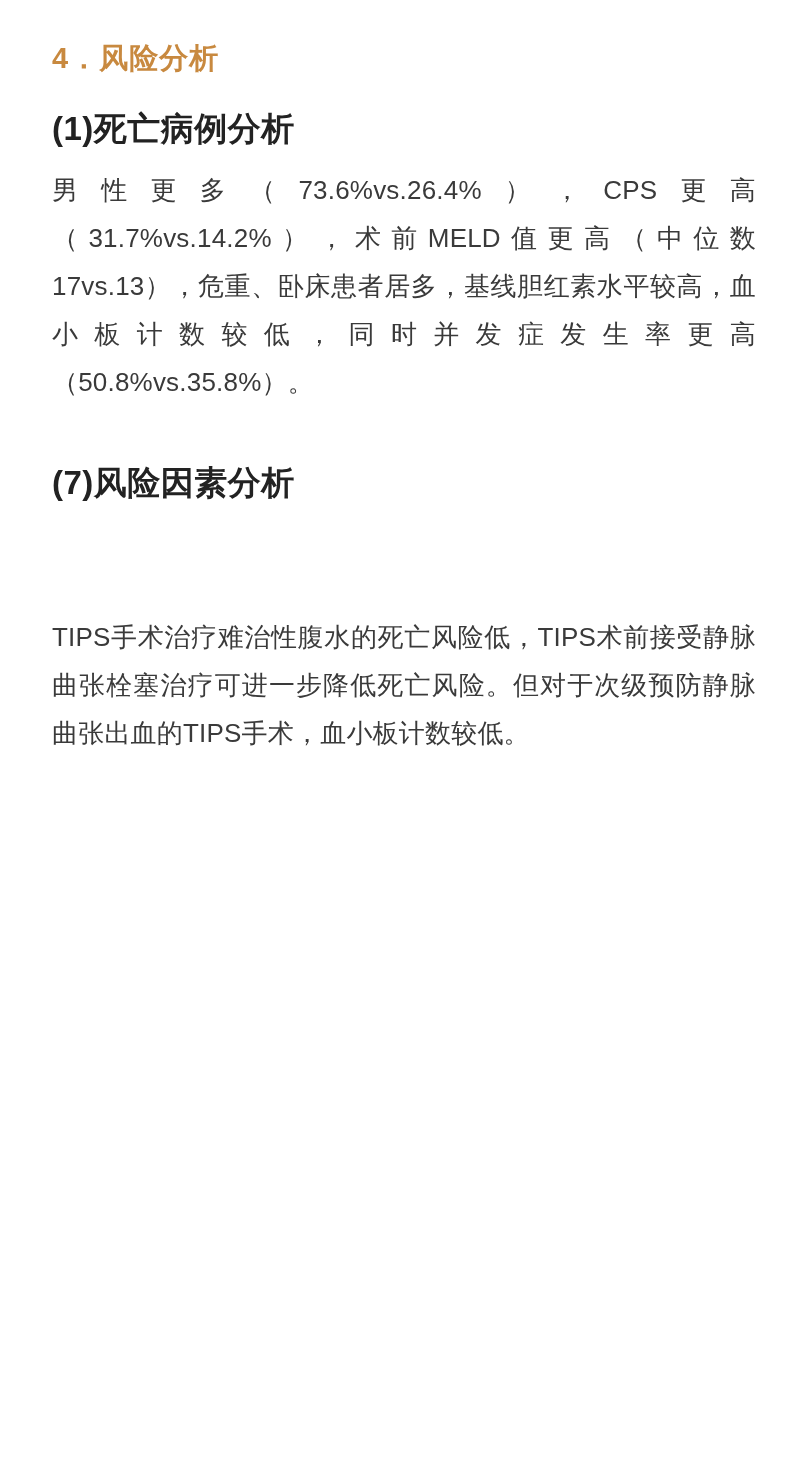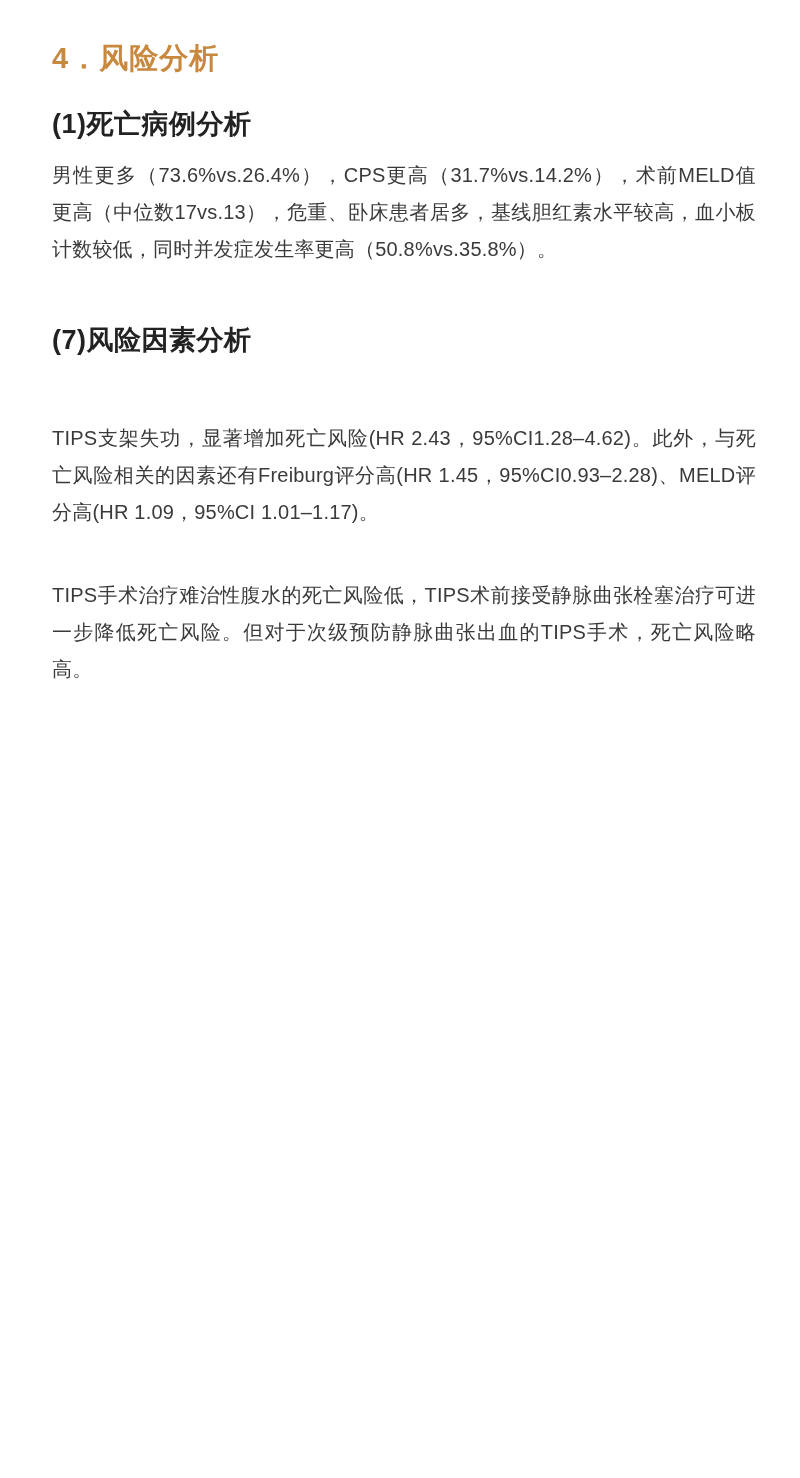--- a/index.html
+++ b/index.html
@@ -23,28 +23,28 @@
   .section-title {
     color: #c8893f;
     font-size: 29px;
     font-weight: bold;
     letter-spacing: 1px;
     margin: 0 0 28px 0;
     line-height: 1.3;
   }
   .sub-title {
     color: #222222;
-    font-size: 27px;
+    font-size: 33px;
     font-weight: bold;
     margin: 0 0 14px 0;
     line-height: 1.4;
     letter-spacing: 0.5px;
   }
   .para {
-    font-size: 20px;
+    font-size: 26px;
     line-height: 1.85;
     color: #3a3a3a;
     margin: 0;
     text-align: justify;
     text-justify: inter-ideograph;
     letter-spacing: 0.2px;
   }
   .gap-lg { height: 54px; }
   .gap-md { height: 46px; }
   .block { margin-bottom: 0; }
@@ -61,20 +61,19 @@
     <p class="para">男性更多（73.6%vs.26.4%），CPS更高（31.7%vs.14.2%），术前MELD值更高（中位数17vs.13），危重、卧床患者居多，基线胆红素水平较高，血小板计数较低，同时并发症发生率更高（50.8%vs.35.8%）。</p>
   </div>
 
   <div class="gap-lg"></div>
 
   <div class="block">
     <h2 class="sub-title">(7)风险因素分析</h2>
 
     <div class="gap-md"></div>
 
-    <p class="para">TIPS支架失功，显著增加死亡风险(HR 2.43，95%CI1.28–4.62)。此外，与死亡风险相关的因素还有Freiburg评分高(HR 1.45，95%CI0.93–2.28)、MELD评分高(HR 1.09，95%CI 1.01–1.17)。</p>
 
     <div class="gap-md"></div>
 
-    <p class="para">TIPS手术治疗难治性腹水的死亡风险低，TIPS术前接受静脉曲张栓塞治疗可进一步降低死亡风险。但对于次级预防静脉曲张出血的TIPS手术，死亡风险略高。</p>
+    <p class="para">TIPS手术治疗难治性腹水的死亡风险低，TIPS术前接受静脉曲张栓塞治疗可进一步降低死亡风险。但对于次级预防静脉曲张出血的TIPS手术，血小板计数较低。</p>
   </div>
 
 </div>
 
 </body></html>

